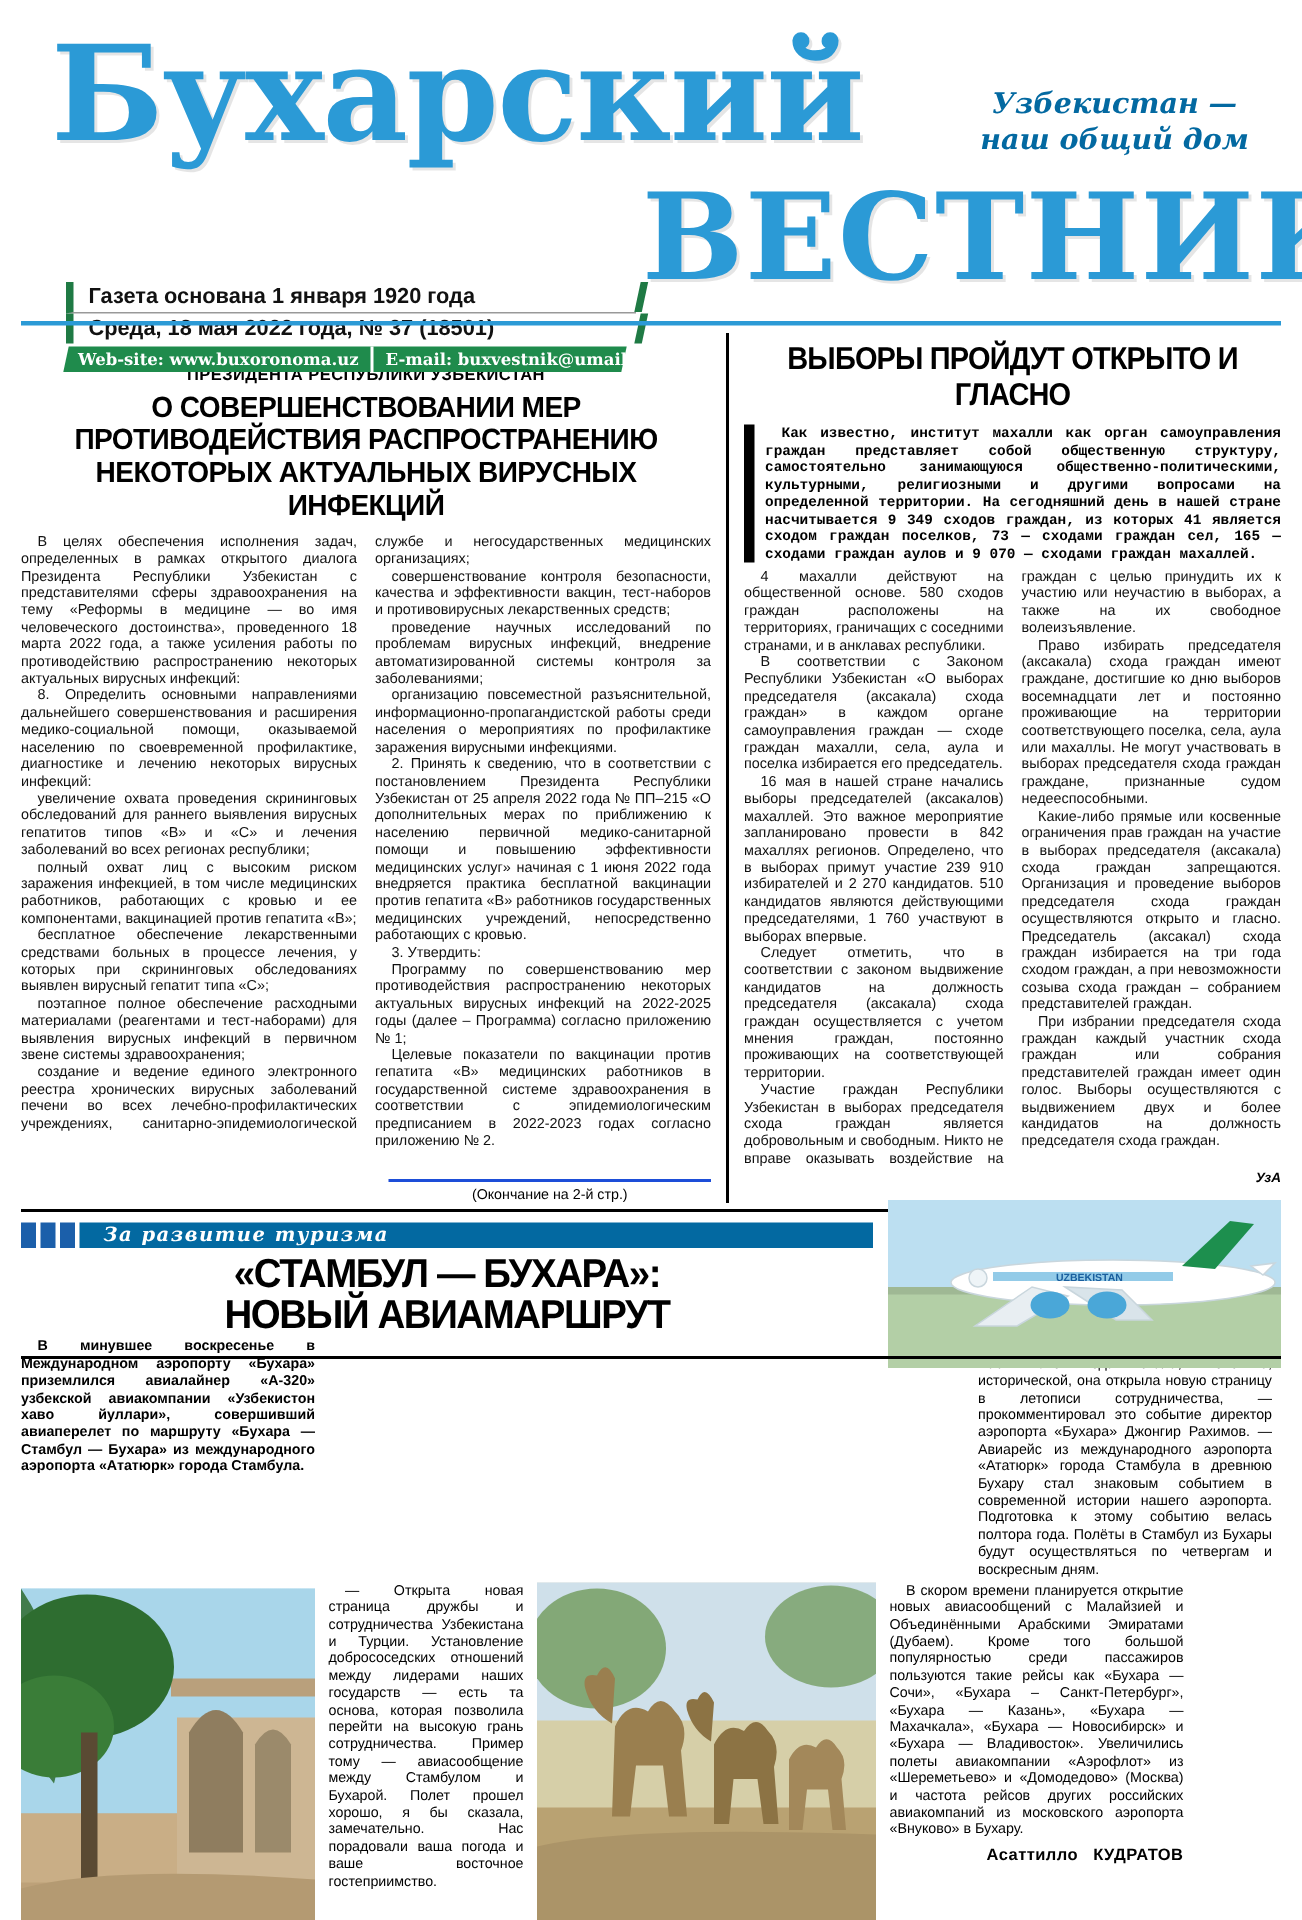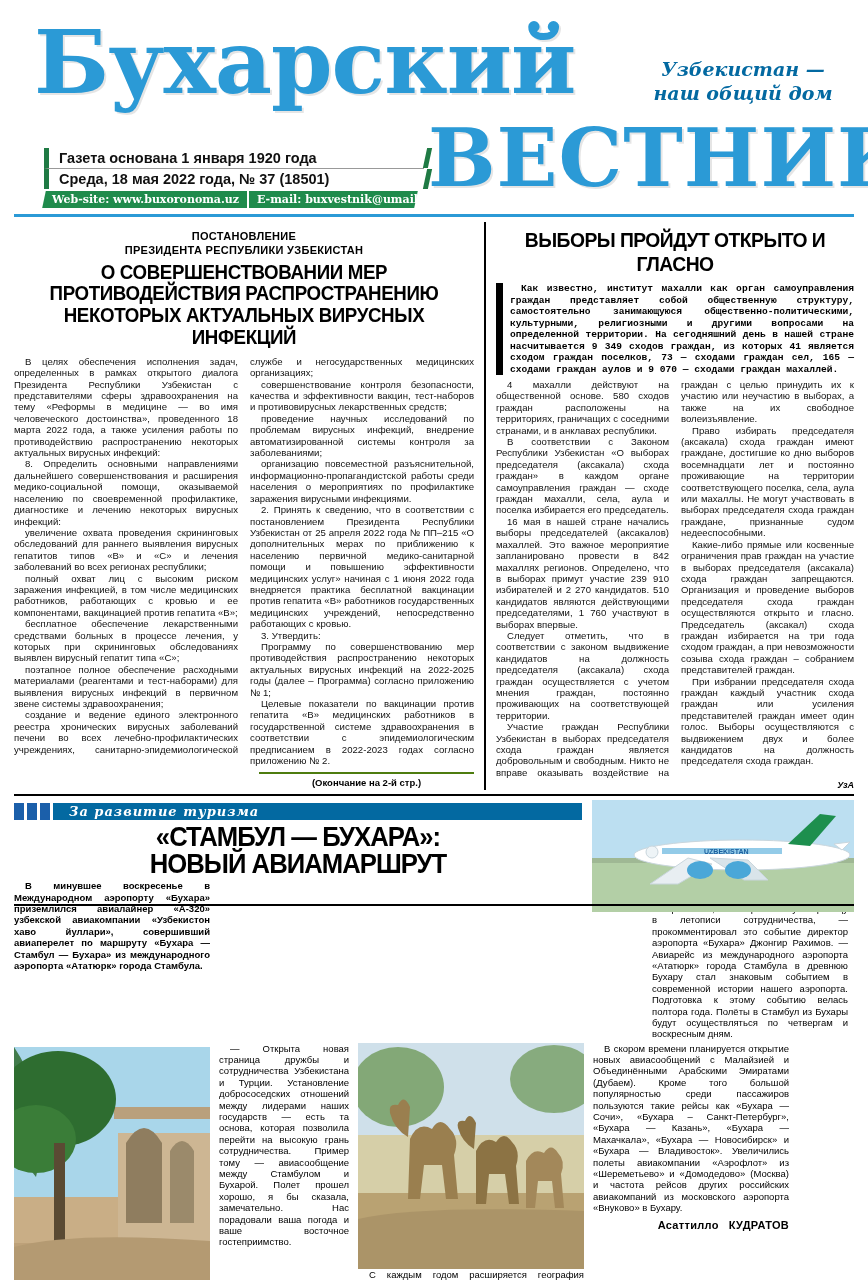--- a/index.html
+++ b/index.html
@@ -59,21 +59,21 @@
   .mast-band {
     border-left: 5px solid #1f7a44;
     border-right: 0;
     padding: 2px 12px 2px 10px;
     font-weight: bold;
     font-size: 14.5px;
     color: #111;
     white-space: nowrap;
     position: relative;
   }
-  .mast-band.b1 { border-bottom: 1px solid #999; }
+  .mast-band.b1 { border-bottom: 1px solid #999; margin-top: 40px; }
   .mast-band.b1::after, .mast-band.b2::after {
     content:""; position:absolute; right:-6px; top:0; bottom:0; width:5px;
     background:#1f7a44; transform: skewX(-12deg);
   }
   .mast-links {
     display: flex;
     background: #1f8b4c;
     margin-top: 2px;
     transform: skewX(-12deg);
     width: 372px;
@@ -109,22 +109,22 @@
     letter-spacing: -0.4px;
     margin: 4px 0 7px;
     transform: scaleX(0.96);
   }
 
   .twocol { column-count: 2; column-gap: 12px; column-rule: 0; }
   .body-text { font-size: 9.6px; line-height: 1.19; text-align: justify; color:#111; }
   .body-text p { text-indent: 11px; margin: 0; }
 
   .cont-note {
-    margin-top: 6px; border-top: 2px solid #4d7c0f; padding-top: 3px;
-    text-align: center; font-size: 9.5px; font-weight: bold;
+    margin-top: 20px; border-top: 2px solid #1d4ed8; padding-top: 3px;
+    text-align: center; font-size: 9.5px; font-weight: normal;
     width: 215px; margin-left: auto;
   }
 
   
   .headline-elect {
     font-family: "Liberation Sans", sans-serif;
     font-weight: bold;
     font-size: 21px;
     letter-spacing: -0.6px;
     text-align: center;
@@ -246,21 +246,21 @@
         </div>
       </div>
       <div class="twocol body-text">
         <p>4 махалли действуют на общественной основе. 580 сходов граждан расположены на территориях, граничащих с соседними странами, и в анклавах республики.</p>
         <p>В соответствии с Законом Республики Узбекистан «О выборах председателя (аксакала) схода граждан» в каждом органе самоуправления граждан — сходе граждан махалли, села, аула и поселка избирается его председатель.</p>
         <p>16 мая в нашей стране начались выборы председателей (аксакалов) махаллей. Это важное мероприятие запланировано провести в 842 махаллях регионов. Определено, что в выборах примут участие 239 910 избирателей и 2 270 кандидатов. 510 кандидатов являются действующими председателями, 1 760 участвуют в выборах впервые.</p>
         <p>Следует отметить, что в соответствии с законом выдвижение кандидатов на должность председателя (аксакала) схода граждан осуществляется с учетом мнения граждан, постоянно проживающих на соответствующей территории.</p>
         <p>Участие граждан Республики Узбекистан в выборах председателя схода граждан является добровольным и свободным. Никто не вправе оказывать воздействие на граждан с целью принудить их к участию или неучастию в выборах, а также на их свободное волеизъявление.</p>
         <p>Право избирать председателя (аксакала) схода граждан имеют граждане, достигшие ко дню выборов восемнадцати лет и постоянно проживающие на территории соответствующего поселка, села, аула или махаллы. Не могут участвовать в выборах председателя схода граждан граждане, признанные судом недееспособными.</p>
         <p>Какие-либо прямые или косвенные ограничения прав граждан на участие в выборах председателя (аксакала) схода граждан запрещаются. Организация и проведение выборов председателя схода граждан осуществляются открыто и гласно. Председатель (аксакал) схода граждан избирается на три года сходом граждан, а при невозможности созыва схода граждан – собранием представителей граждан.</p>
-        <p>При избрании председателя схода граждан каждый участник схода граждан или усиления представителей граждан имеет один голос. Выборы осуществляются с выдвижением двух и более кандидатов на должность председателя схода граждан.</p>
+        <p>При избрании председателя схода граждан каждый участник схода граждан или собрания представителей граждан имеет один голос. Выборы осуществляются с выдвижением двух и более кандидатов на должность председателя схода граждан.</p>
       </div>
       <div class="uza">УзА</div>
     </div>
   </div>
 
   <div class="tourism">
     <div class="sect-rule"></div>
 
     <div style="display:flex; gap:10px;">
       <div style="flex:1 1 560px;">

